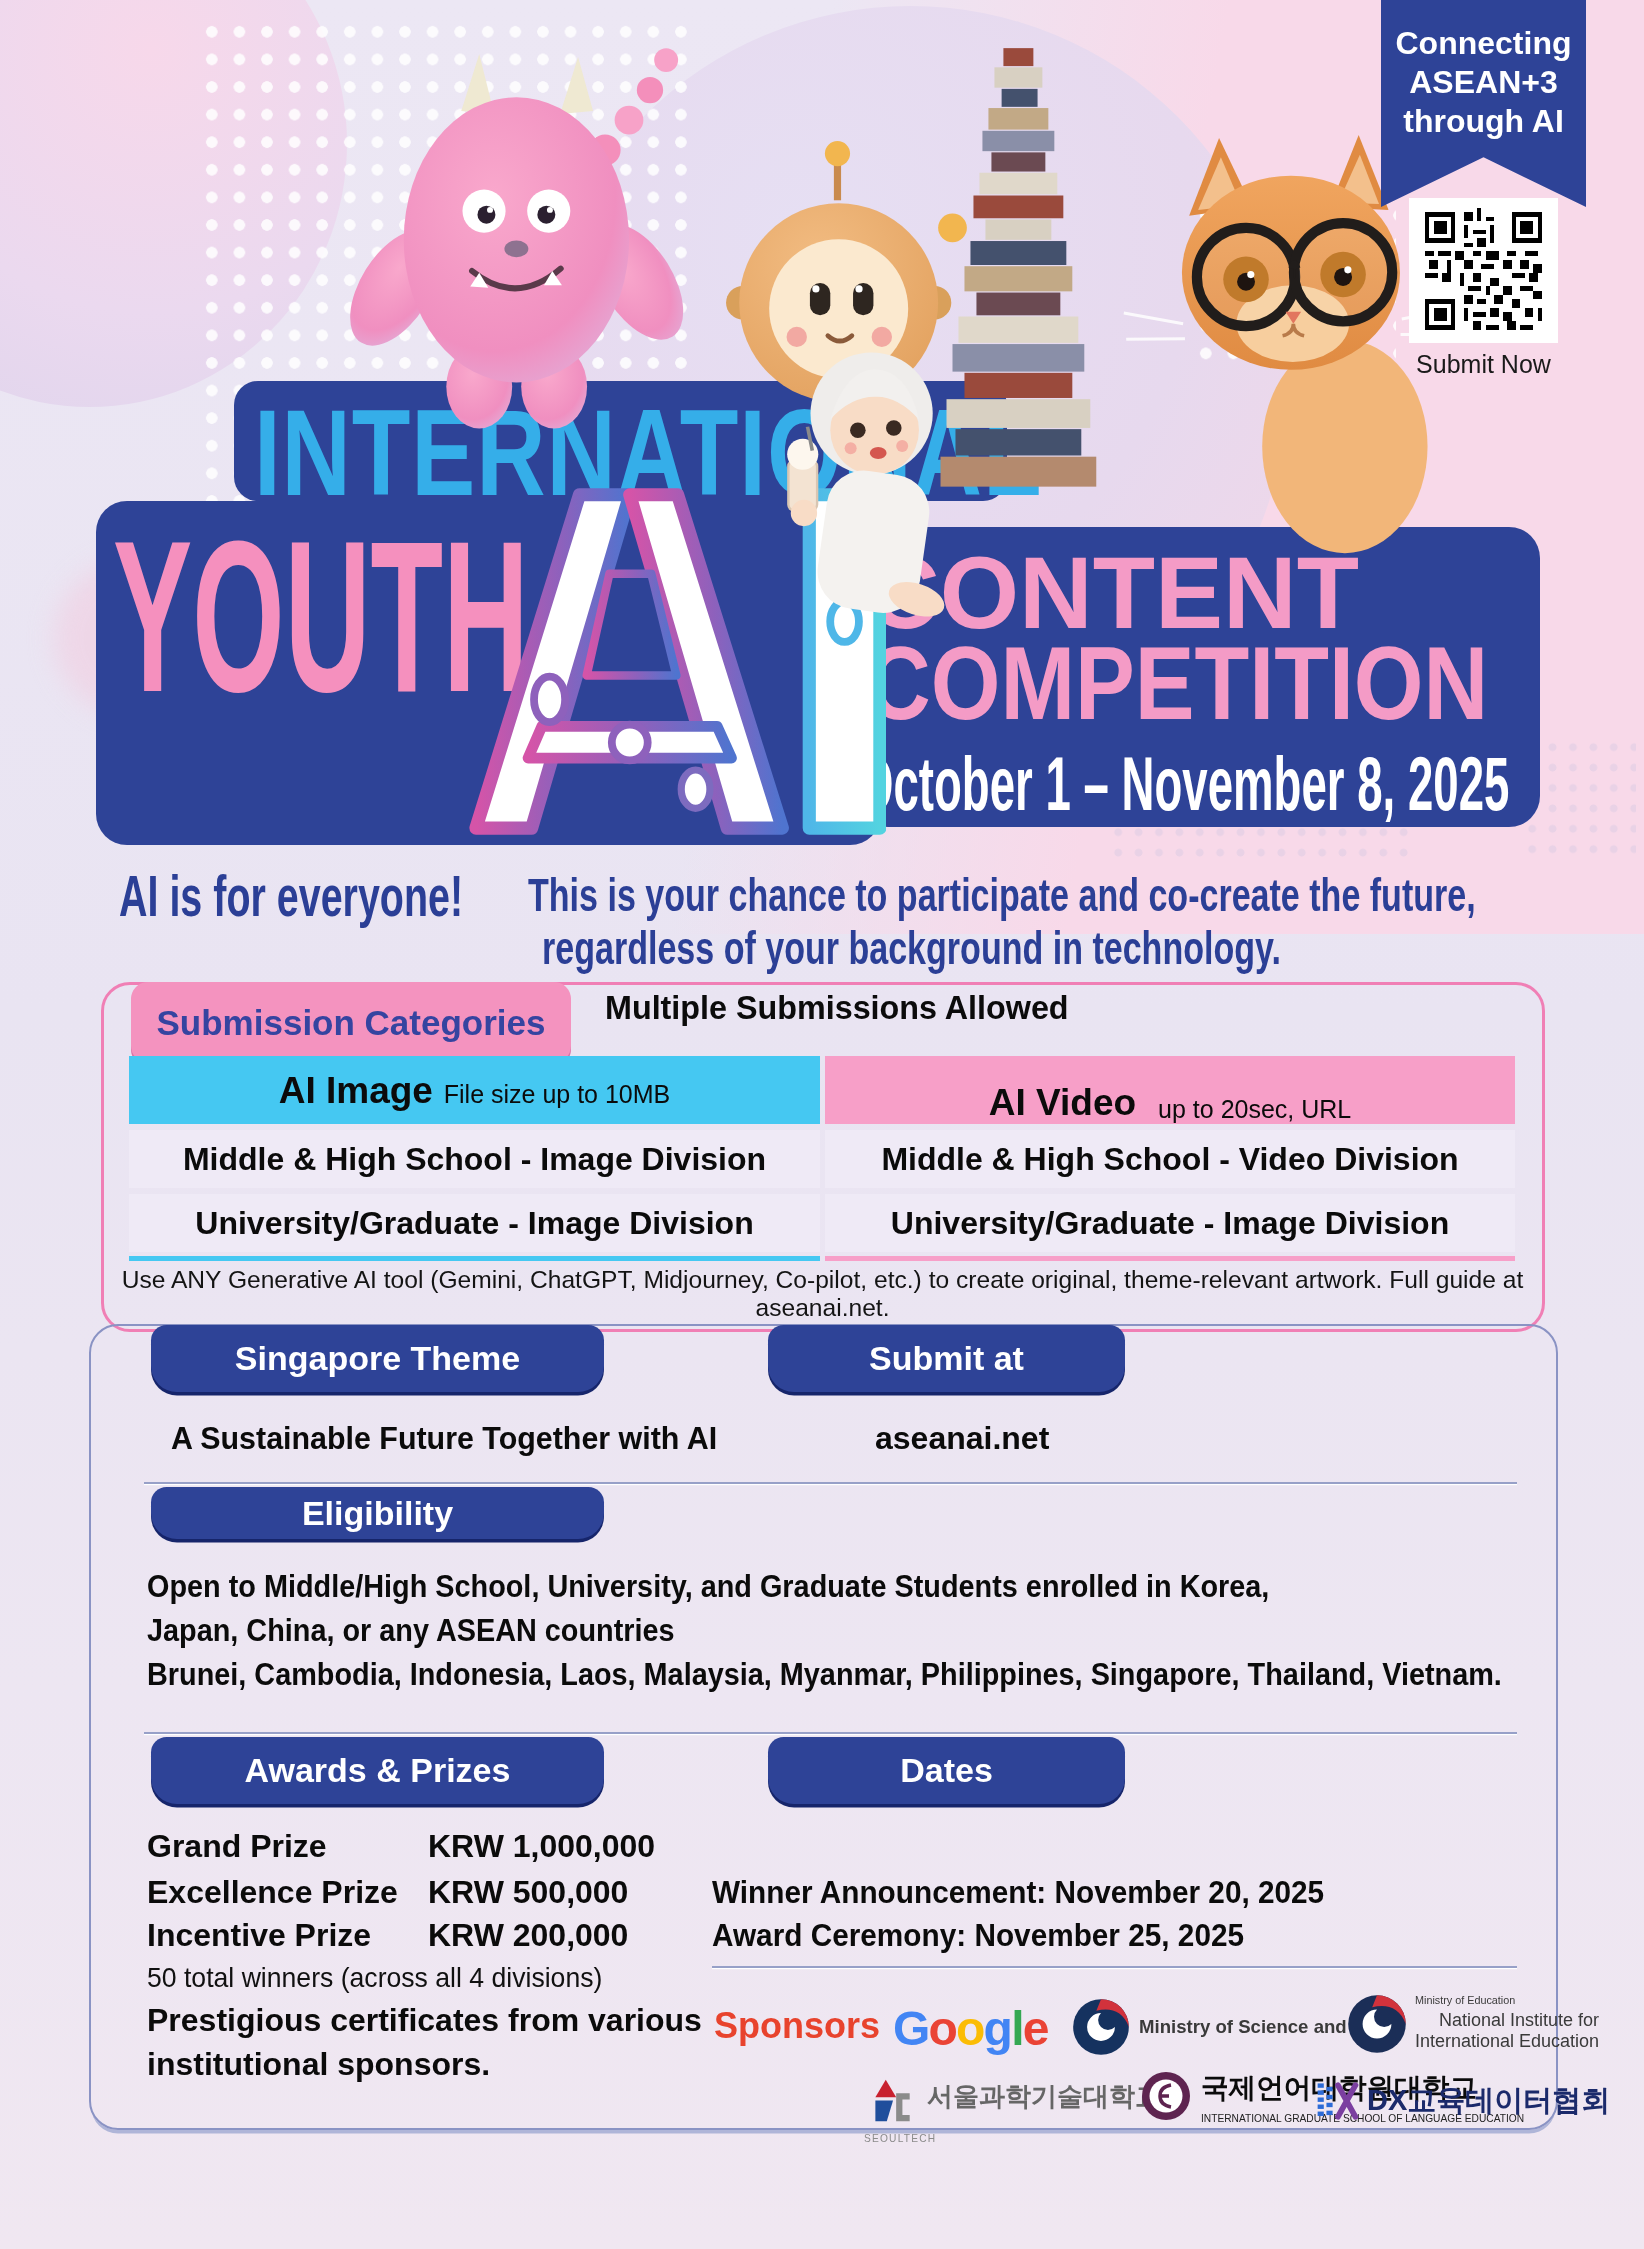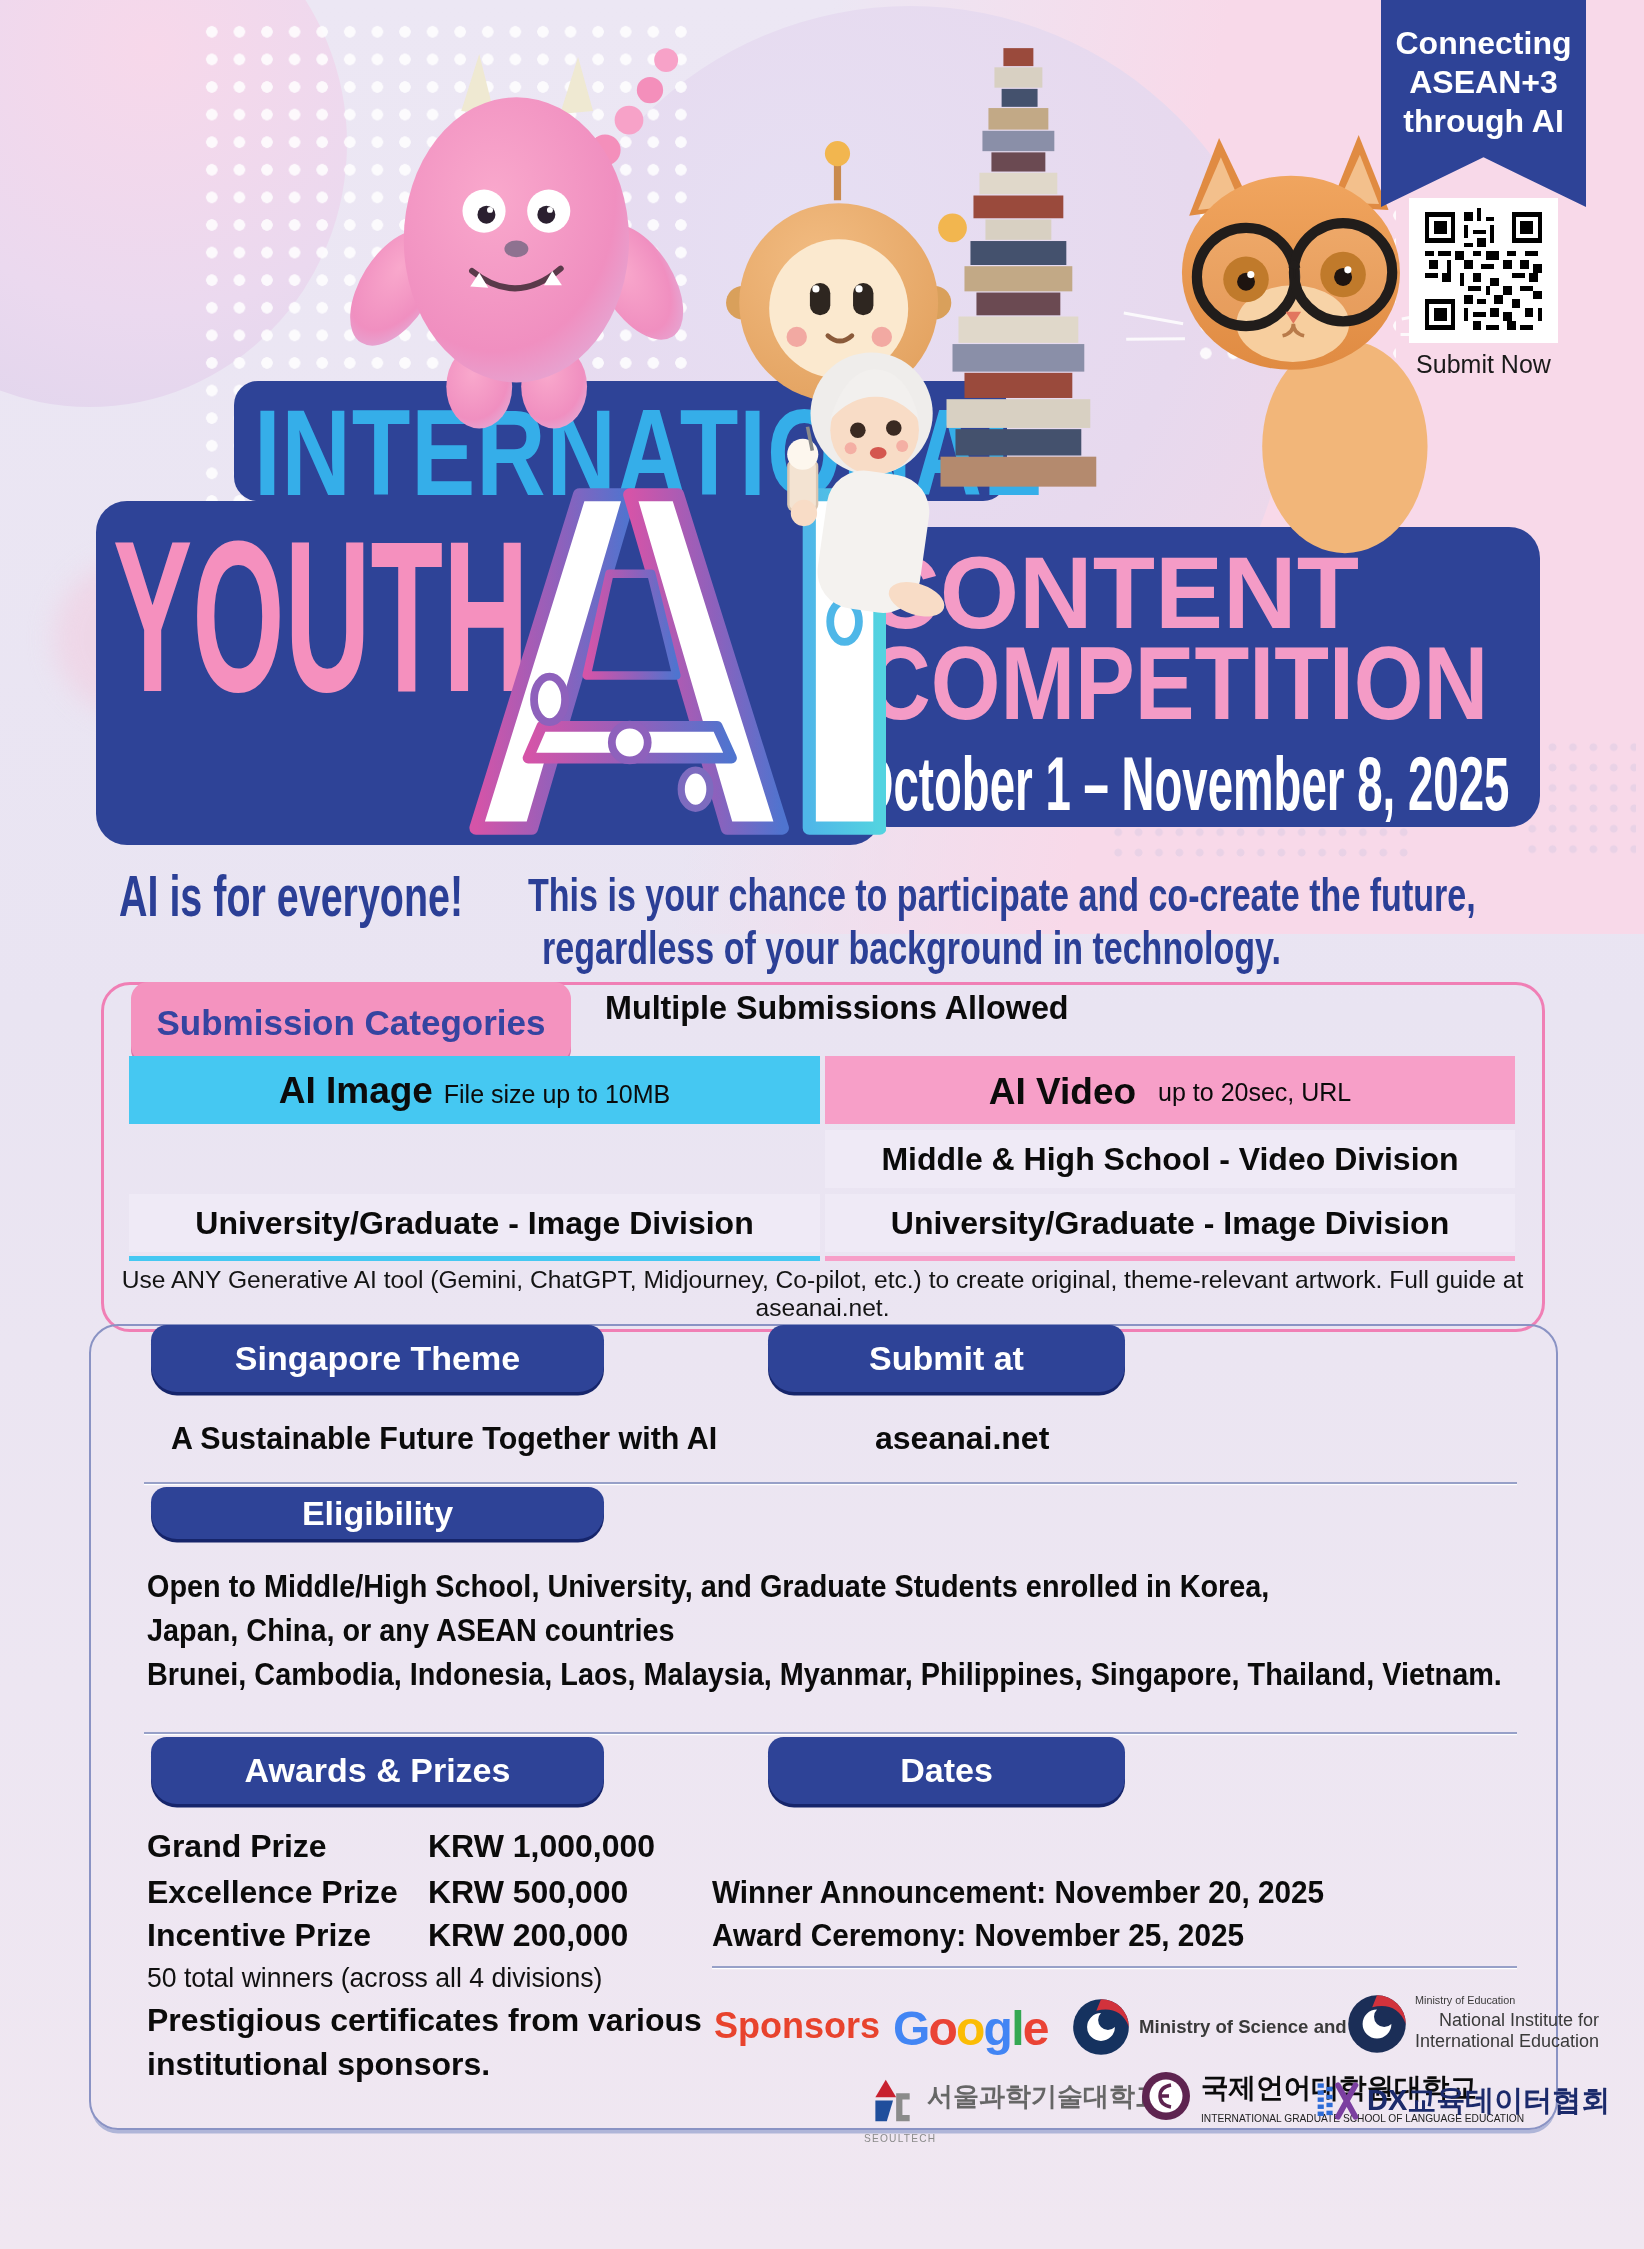--- a/index.html
+++ b/index.html
@@ -333,25 +333,28 @@
     <span>Submission Categories</span>
   </div>
   <div class="abs" style="left:605px;top:990px;">
     <span class="cx cat-sub" style="transform:scaleX(.95);">Multiple Submissions Allowed</span>
   </div>
 
   <div class="abs center th th-cyan" style="left:129px;top:1056px;width:691px;height:68px;gap:10.8px;align-items:baseline;padding-top:14.4px;">
     <span style="font-size:37px;font-weight:700;">AI Image</span>
     <span style="font-size:25px;font-weight:400;">File size up to 10MB</span>
   </div>
-  <div class="abs center th th-pink" style="left:825px;top:1056px;width:690px;height:68px;gap:22px;align-items:center;padding-top:4px;">
+  <div class="abs center th th-pink" style="left:825px;top:1056px;width:690px;height:68px;gap:22px;align-items:flex-end;padding-top:4px;">
     <span style="font-size:37px;font-weight:700;">AI Video</span>
     <span style="font-size:25px;font-weight:400;">up to 20sec, URL</span>
   </div>
 
+  <div class="abs center cell" style="left:129px;top:1130px;width:691px;height:58px;">
+      <span>Middle &amp; High School - Image Division</span>
+    </div>
   <div class="abs center cell" style="left:825px;top:1130px;width:690px;height:58px;">
       <span>Middle &amp; High School - Video Division</span>
     </div>
   <div class="abs center cell" style="left:129px;top:1194px;width:691px;height:58px;">
       <span>University/Graduate - Image Division</span>
     </div>
   <div class="abs center cell" style="left:825px;top:1194px;width:690px;height:58px;">
       <span>University/Graduate - Image Division</span>
     </div>
   <div class="abs" style="left:129px;top:1256px;width:691px;height:4.8px;background:#45C8F2;"></div>

